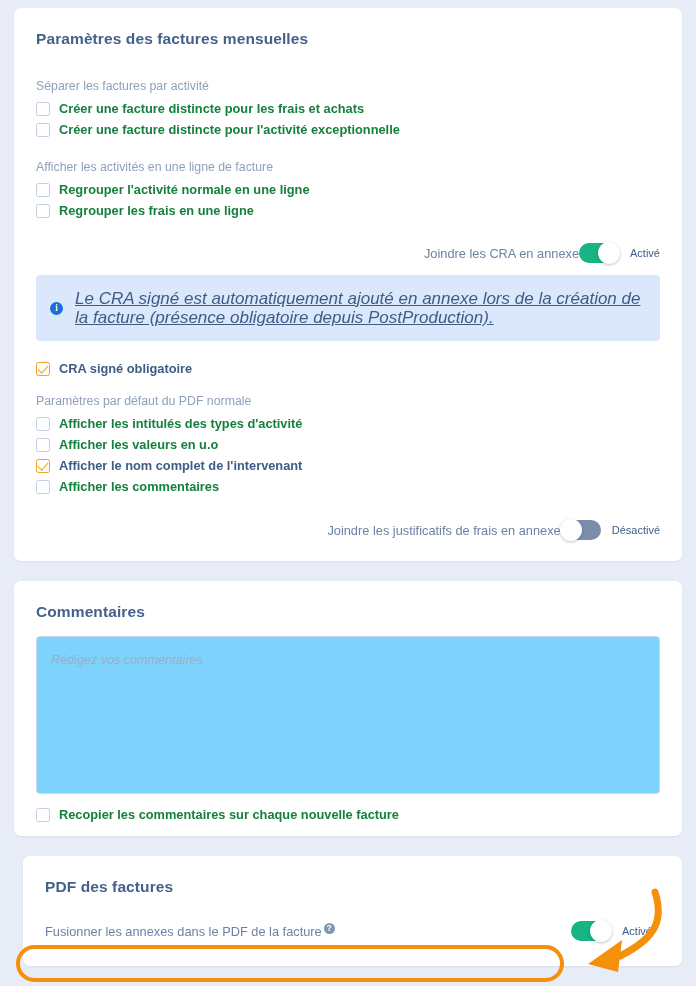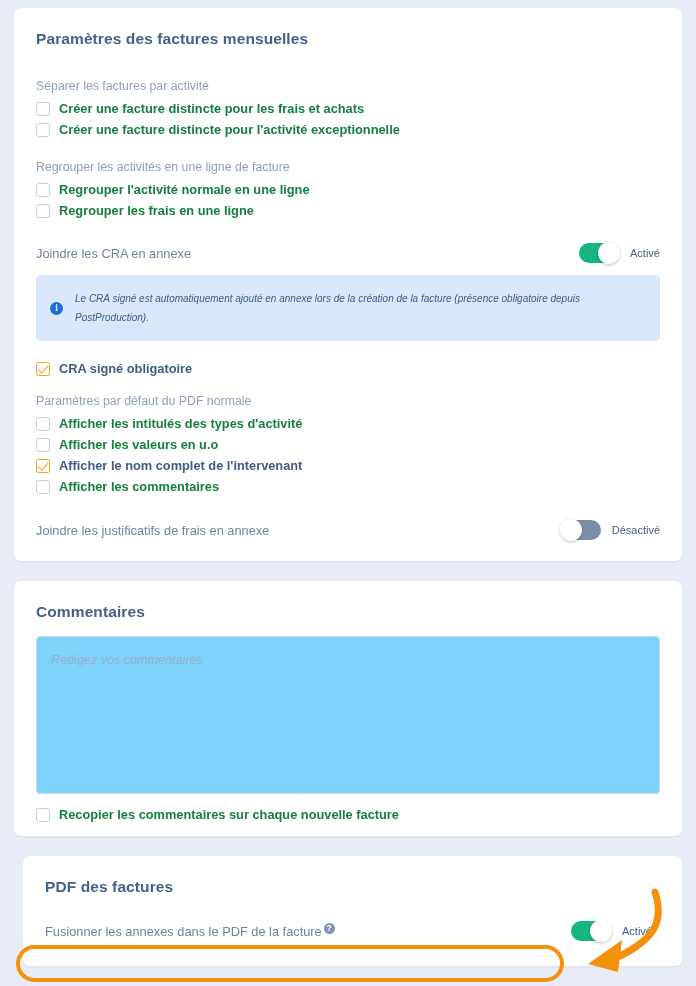--- a/index.html
+++ b/index.html
@@ -81,20 +81,21 @@
     line-height: 16px;
     font-weight: bold;
   }
   .check-label.bold { font-weight: bold; color: #3f5c85; }
 
   
   .toggle-row {
     display: flex;
     align-items: center;
     height: 30px;
+    text-align: right;
   }
   .toggle-text {
     color: #6d82a3;
     font-size: 12.8px;
     flex: 1;
   }
   .toggle-wrap { display: flex; align-items: center; gap: 11px; }
   .switch {
     width: 40px; height: 20px;
     border-radius: 10px;
@@ -135,23 +136,24 @@
     font-size: 9.5px;
     font-weight: bold;
     font-style: normal;
     line-height: 13px;
     text-align: center;
     flex: none;
     font-family: "Liberation Serif", serif;
   }
   .info-text {
     color: #3f5c85;
-    font-size: 10px;
+    font-size: 17px;
     font-style: italic;
     line-height: 19px;
+    text-decoration: underline;
   }
 
   
   .textarea {
     margin-top: 15px;
     width: 100%;
     height: 158px;
     border: 1px solid #ccd7e8;
     border-radius: 4px;
     background: #7dd3fc;
@@ -232,21 +234,21 @@
       </div>
       <div class="check-row">
         <span class="checkbox"></span>
         <span class="check-label">Créer une facture distincte pour l'activité exceptionnelle</span>
       </div>
     </div>
 
     <div style="height:19px"></div>
 
     <div class="group">
-      <div class="group-label">Regrouper les activités en une ligne de facture</div>
+      <div class="group-label">Afficher les activités en une ligne de facture</div>
       <div class="check-row">
         <span class="checkbox"></span>
         <span class="check-label">Regrouper l'activité normale en une ligne</span>
       </div>
       <div class="check-row">
         <span class="checkbox"></span>
         <span class="check-label">Regrouper les frais en une ligne</span>
       </div>
     </div>
 

